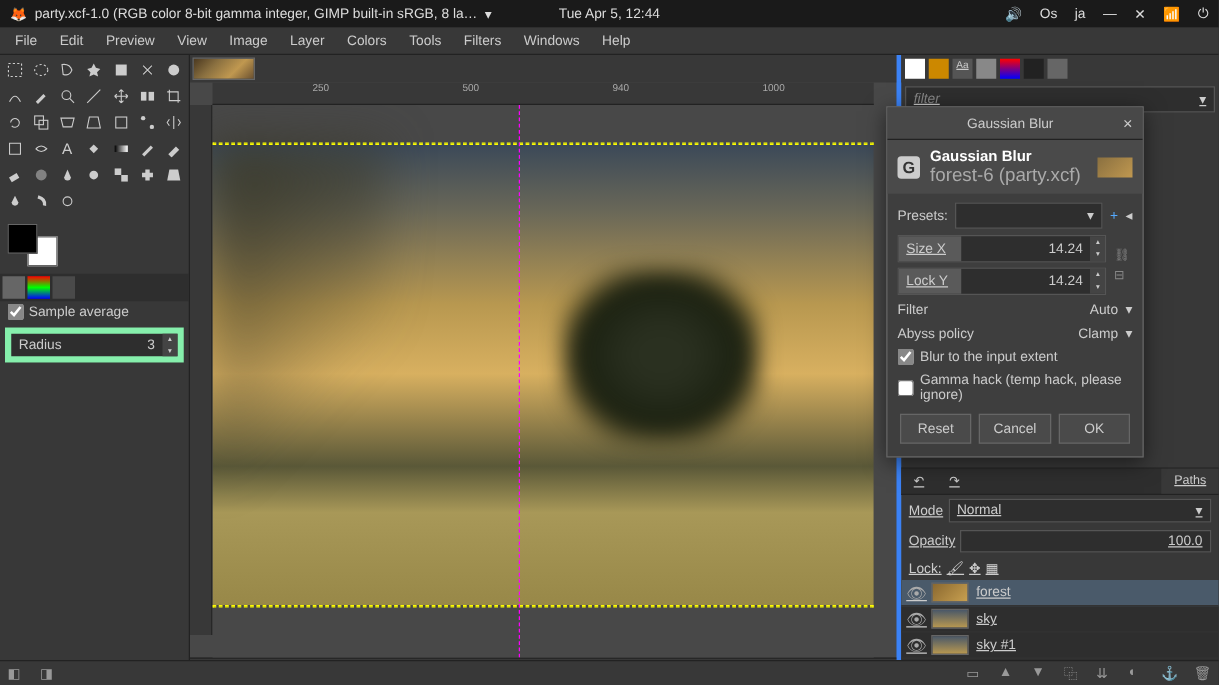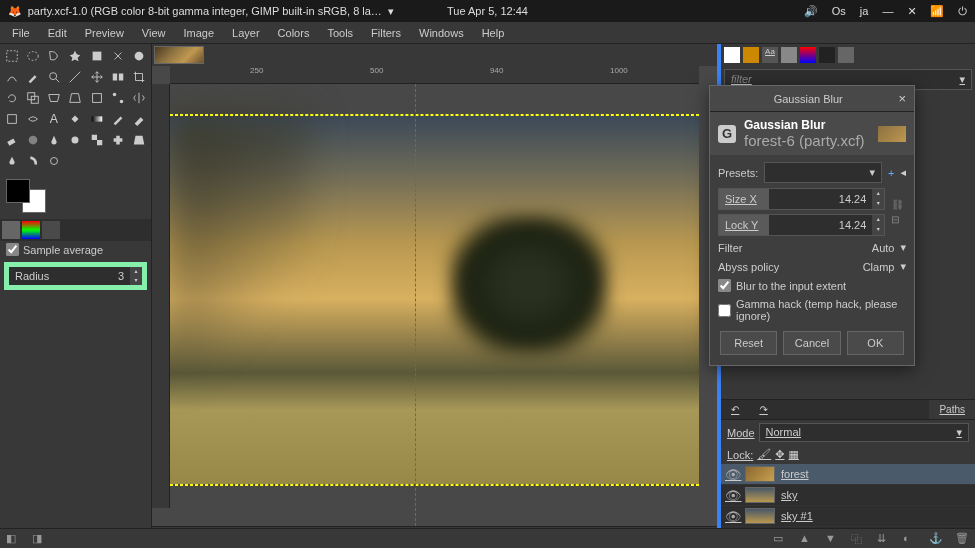--- a/index.html
+++ b/index.html
@@ -407,20 +407,27 @@
         <div class="lp-tab active">Paths</div>
       </div>
       <div class="lp-ctl">
         <span>Mode</span>
         <div class="lp-sel">
             <span>Normal</span>
             <span style="margin-left:auto">▾</span>
           </div>
       </div>
       <div class="lp-ctl">
+        <span>Opacity</span>
+        <div class="lp-sel">
+            <span></span>
+            <span style="margin-left:auto">100.0</span>
+          </div>
+      </div>
+      <div class="lp-ctl">
         <span>Lock:</span>
         <span>🖌</span>
         <span>✥</span>
         <span>▦</span>
       </div>
       <div class="layer-list" id="layer-list">
           <div class="layer-row sel">
             <span class="layer-eye">👁</span>
             <div class="layer-thumb" style="background:linear-gradient(135deg,#8a6830,#c8a050)"></div>
             <span>forest</span>

